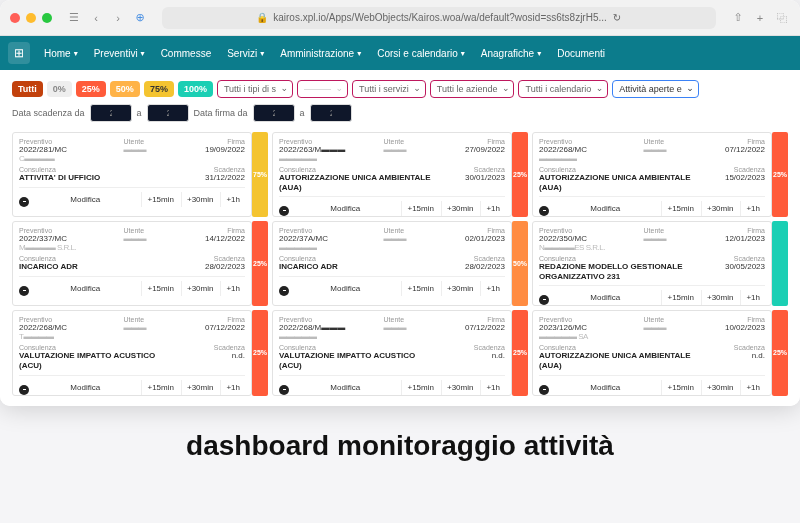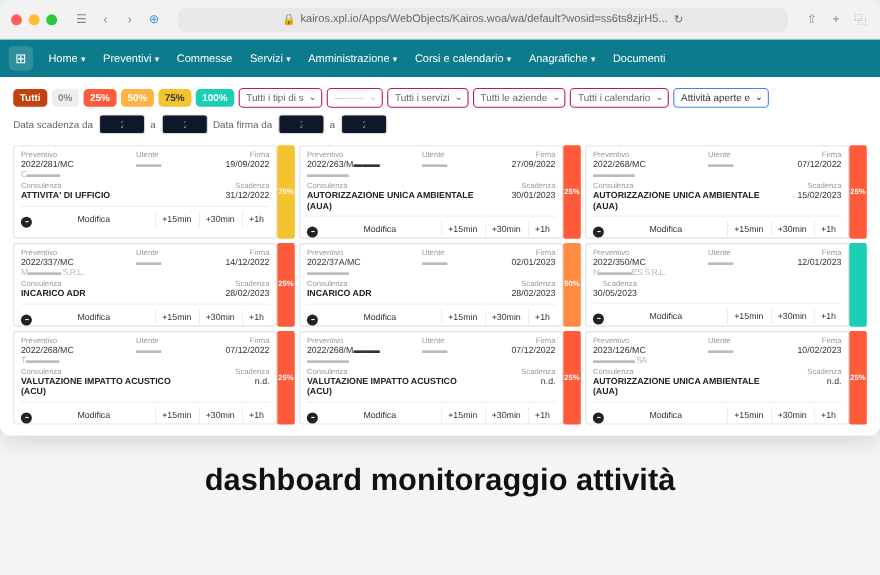--- a/index.html
+++ b/index.html
@@ -352,20 +352,24 @@
         <div class="hdr-col" style="flex:0.6">
           <div class="lbl">Utente</div>
           <div class="val blur">▬▬▬</div>
         </div>
         <div class="hdr-col" style="flex:0.6; text-align:right">
           <div class="lbl">Firma</div>
           <div class="val">12/01/2023</div>
         </div>
       </div>
       <div class="main-row">
+        <div class="main-col">
+          <div class="consul">Consulenza</div>
+          <div class="act-name">REDAZIONE MODELLO GESTIONALE ORGANIZZATIVO 231</div>
+        </div>
         <div style="text-align:right">
           <div class="scad">Scadenza</div>
           <div class="scad-val">30/05/2023</div>
         </div>
       </div>
       <div class="btm-row">
         <span class="clock"></span>
         <span class="btm-btn mod">Modifica</span>
         <span class="btm-btn">+15min</span>
         <span class="btm-btn">+30min</span>

